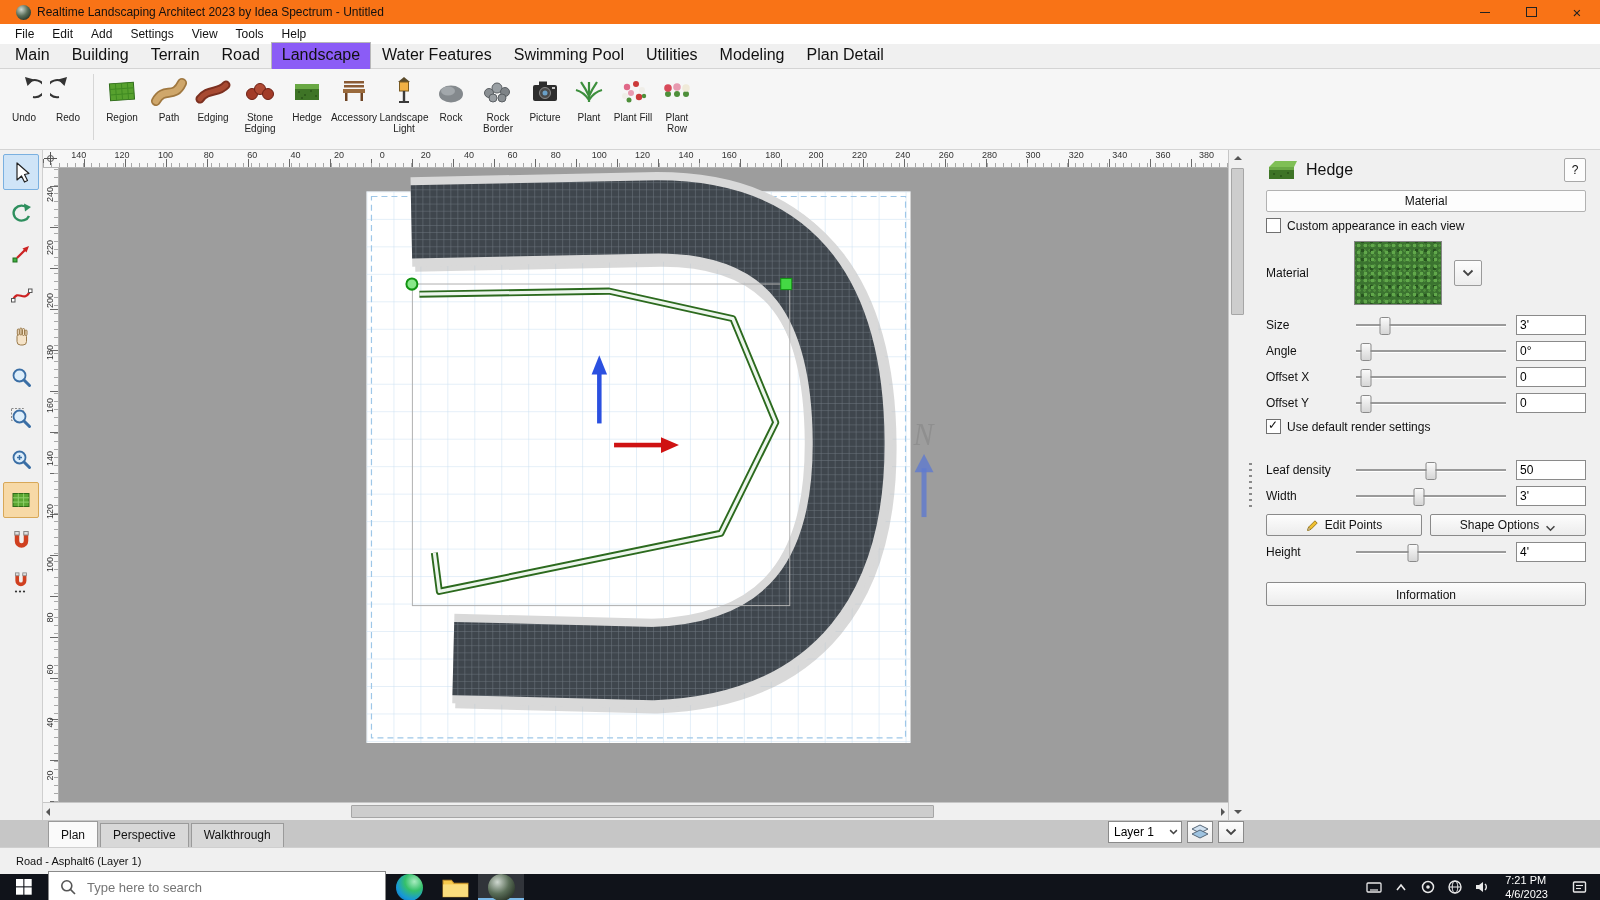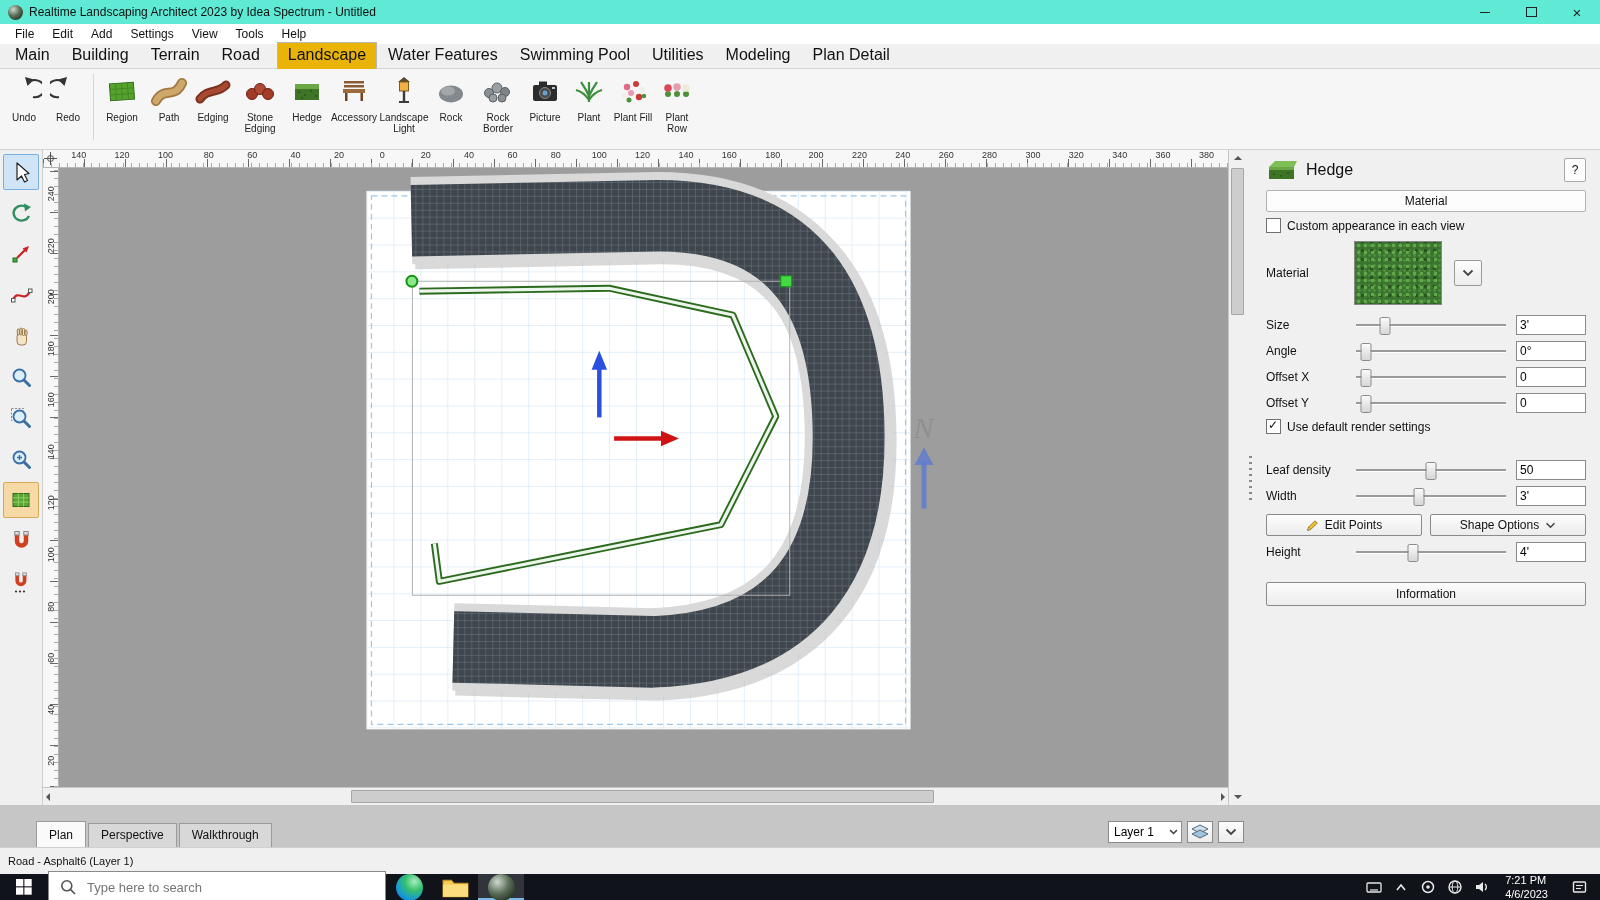--- a/index.html
+++ b/index.html
@@ -1,35 +1,35 @@
 <!DOCTYPE html>
 <html><head>
 <meta charset="utf-8">
 <style>
   html,body{margin:0;padding:0;}
   body{width:1600px;height:900px;overflow:hidden;font-family:"Liberation Sans",sans-serif;background:#000;}
   .app{width:1600px;height:900px;display:flex;flex-direction:column;background:#f0f0f0;}
 
   
-  .titlebar{height:24px;background:#5eead4;display:flex;align-items:center;gap:6px;padding-left:8px;font-size:12px;color:#111;flex:0 0 auto;}
+  .titlebar{height:24px;background:#f97316;display:flex;align-items:center;gap:6px;padding-left:16px;font-size:12px;color:#111;flex:0 0 auto;}
   .appicon{width:15px;height:15px;border-radius:50%;background:radial-gradient(circle at 35% 30%, #cfd8d0, #5a6e58 45%, #232d22 85%);flex:0 0 auto;}
   .win-controls{margin-left:auto;display:flex;height:100%;}
   .win-btn{width:46px;display:flex;align-items:center;justify-content:center;color:#222;}
   .glyph-min{width:10px;height:1px;background:#222;display:block;}
   .glyph-max{width:9px;height:8px;border:1px solid #222;display:block;}
   .glyph-close{font-size:15px;line-height:15px;}
 
   
   .menubar{height:20px;background:#fff;display:flex;align-items:center;font-size:12px;color:#111;padding-left:6px;flex:0 0 auto;}
   .menu-item{padding:2px 9px;}
 
   
   .ribbontabs{height:24px;background:#f0f0f0;display:flex;align-items:flex-end;padding-left:4px;border-bottom:1px solid #d4d4d4;flex:0 0 auto;}
   .rtab{padding:3px 10px 4px;font-size:16px;color:#111;border:1px solid transparent;border-bottom:none;}
-  .rtab.active{background:#eab308;border-color:#b8b8b8;position:relative;top:1px;padding-bottom:5px;margin-left:6px;}
+  .rtab.active{background:#8b5cf6;border-color:#b8b8b8;position:relative;top:1px;padding-bottom:5px;}
 
   
   .toolbar{height:77px;background:#f6f6f6;display:flex;align-items:flex-start;padding:3px 2px 0;border-bottom:1px solid #d4d4d4;flex:0 0 auto;}
   .tool{width:50px;display:flex;flex-direction:column;align-items:center;font-size:10px;color:#222;text-align:center;}
   .tool.narrow{width:44px;}
   .ticon{width:40px;height:40px;display:flex;align-items:center;justify-content:center;}
   .tlabel{line-height:11px;}
   .tsep{width:1px;height:66px;background:#d6d6d6;margin:2px 3px 0;}
 
   
@@ -87,35 +87,35 @@
   .swatch{width:86px;height:62px;border:1px solid #888;background-color:#3b7330;
     background-image:radial-gradient(#61a84b 1.5px,transparent 2.1px),radial-gradient(#27541f 1.5px,transparent 2.1px),radial-gradient(#4e8f3c 1px,transparent 1.6px);
     background-size:7px 7px,9px 9px,5px 5px;background-position:0 0,3px 4px,2px 1px;}
   .mdrop{margin-left:12px;width:26px;height:24px;border:1px solid #9a9a9a;background:linear-gradient(#fdfdfd,#ececec);display:flex;align-items:center;justify-content:center;border-radius:2px;}
   .slider-row{display:flex;align-items:center;margin:6px 0;}
   .slabel{width:88px;}
   .strack{flex:1;height:18px;position:relative;margin-right:8px;}
   .strack::before{content:"";position:absolute;left:2px;right:2px;top:8px;height:2px;background:#9a9a9a;box-shadow:0 1px 0 #fff;}
   .sthumb{position:absolute;top:1px;left:var(--pos,10%);width:9px;height:16px;background:linear-gradient(#fafafa,#d6d6d6);border:1px solid #8a8a8a;border-radius:2px;transform:translateX(-50%);}
   .sval{width:62px;height:18px;border:1px solid #8a8a8a;font-size:12px;padding:0 3px;font-family:"Liberation Sans",sans-serif;box-sizing:content-box;background:#fff;}
-  .btn{border:1px solid #8a8a8a;background:linear-gradient(#fdfdfd,#ececec);padding:3px 6px;font-size:12px;border-radius:2px;display:flex;align-items:center;justify-content:center;gap:6px;box-sizing:border-box;}
+  .btn{border:1px solid #8a8a8a;background:linear-gradient(#fdfdfd,#ececec);padding:3px 6px;font-size:12px;border-radius:2px;display:flex;align-items:flex-end;justify-content:center;gap:6px;box-sizing:border-box;}
   .btn-row{display:flex;gap:8px;margin:8px 0 4px;}
   .btn-row .btn{flex:1;height:22px;}
   .info-btn{width:100%;height:24px;margin-top:20px;}
 
   
-  .viewtabs{height:42px;background:#c6c6c6;display:flex;align-items:flex-end;padding-left:36px;position:relative;flex:0 0 auto;}
+  .viewtabs{height:27px;background:#c6c6c6;display:flex;align-items:flex-end;padding-left:48px;position:relative;flex:0 0 auto;}
   .vtab{padding:4px 12px 5px;font-size:12px;background:#d8d8d8;border:1px solid #9a9a9a;border-bottom:none;margin-right:2px;color:#111;}
   .vtab.active{background:#fafafa;padding-top:6px;}
   .layer-controls{position:absolute;right:356px;bottom:4px;display:flex;gap:5px;align-items:center;}
   .layer-combo{width:74px;height:22px;background:#fff;border:1px solid #8a8a8a;display:flex;align-items:center;font-size:12px;padding-left:5px;box-sizing:border-box;}
   .layer-combo .cchev{margin-left:auto;width:16px;display:flex;justify-content:center;}
   .sqbtn{width:26px;height:22px;border:1px solid #8a8a8a;background:linear-gradient(#fdfdfd,#ececec);display:flex;align-items:center;justify-content:center;box-sizing:border-box;}
 
-  .statusbar{height:26px;background:#f0f0f0;border-top:1px solid #cfcfcf;display:flex;align-items:center;font-size:11px;color:#111;padding-left:8px;flex:0 0 auto;}
+  .statusbar{height:26px;background:#f0f0f0;border-top:1px solid #cfcfcf;display:flex;align-items:center;font-size:11px;color:#111;padding-left:16px;flex:0 0 auto;}
 
   
   .taskbar{height:26px;background:#10131a;display:flex;align-items:center;color:#fff;flex:0 0 auto;}
   .tb-btn{width:48px;height:100%;display:flex;align-items:center;justify-content:center;}
   .searchbox{width:338px;height:33px;background:#fff;border:1px solid #8a8a8a;display:flex;align-items:center;gap:9px;padding:0 11px;box-sizing:border-box;}
   .searchbox input{border:none;outline:none;flex:1;font-size:13px;color:#333;font-family:"Liberation Sans",sans-serif;background:transparent;}
   .tb-app{width:46px;height:100%;display:flex;align-items:center;justify-content:center;}
   .tb-app.active{background:rgba(255,255,255,.14);box-shadow:inset 0 -2px 0 #7ab8e8;}
   .edge-ico{width:27px;height:27px;border-radius:50%;background:radial-gradient(circle at 68% 28%, #a8ecc0, #35c06a 35%, #1798d8 68%, #0a5ea8);}
   .rl-ico{width:27px;height:27px;border-radius:50%;background:radial-gradient(circle at 35% 30%, #cfd8d0, #5a6e58 45%, #232d22 85%);}

